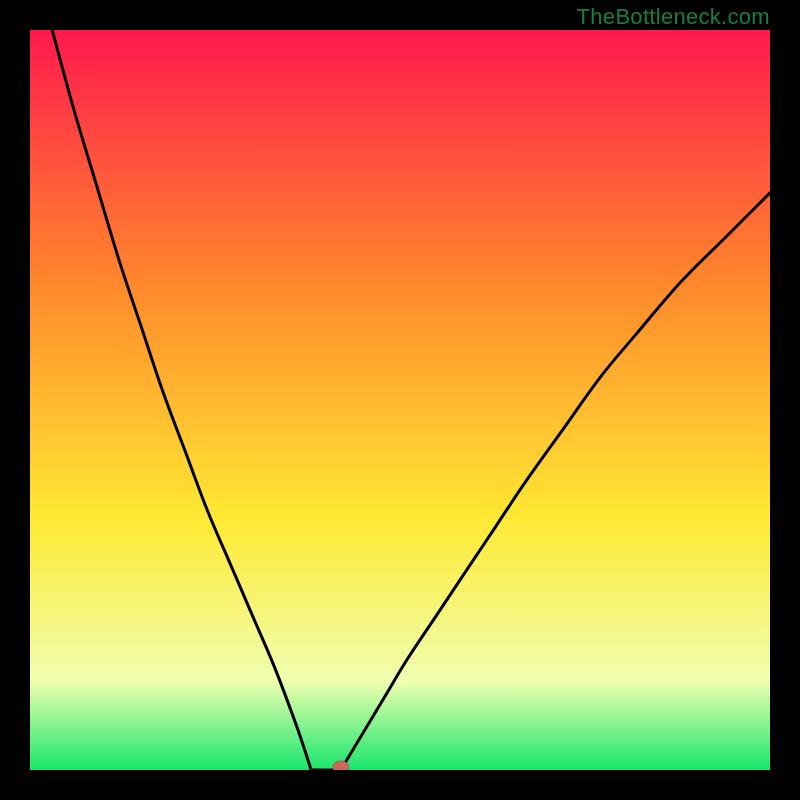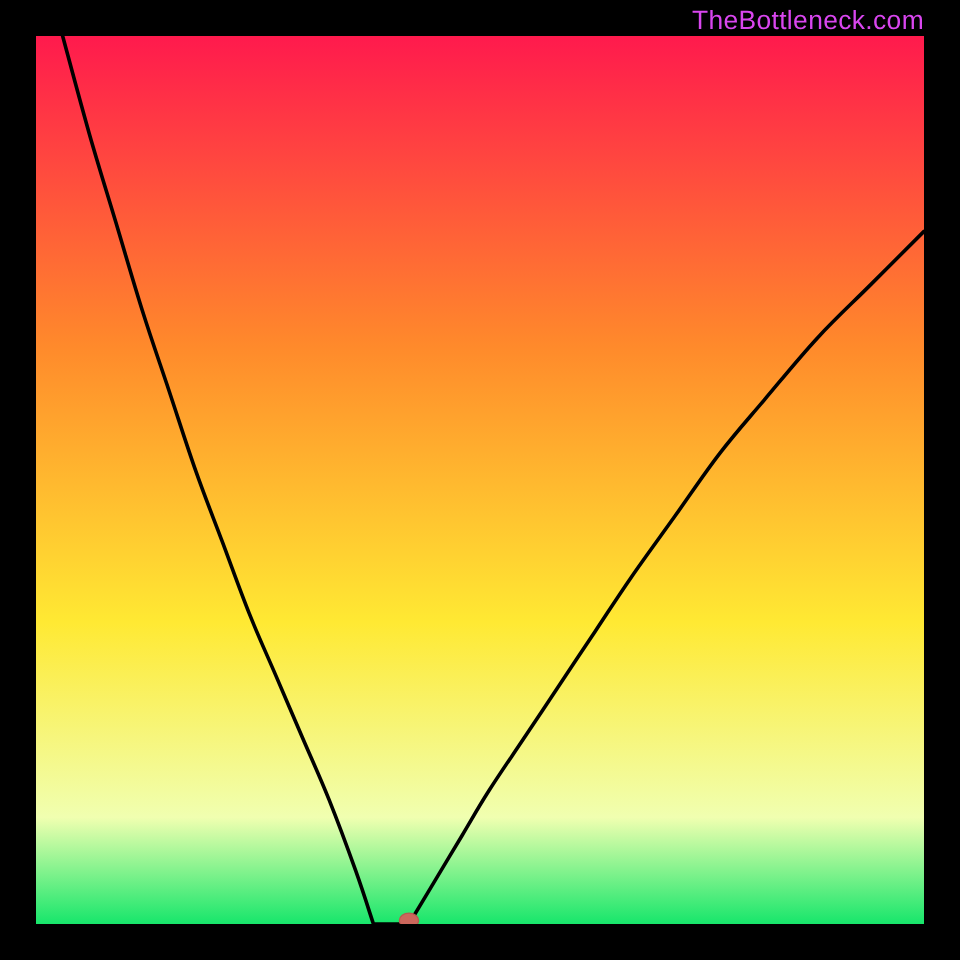--- a/index.html
+++ b/index.html
@@ -21,21 +21,21 @@
     position: absolute;
     left: 30px;
     top: 30px;
     width: 740px;
     height: 740px;
   }
   .watermark {
     position: absolute;
     top: 4px;
     right: 30px;
-    color: #d946ef;
+    color: #15803d;
     font-size: 22px;
     font-weight: 500;
     letter-spacing: 0.3px;
     user-select: none;
   }
   svg { display: block; }
 </style>
 </head>
 <body>
 

